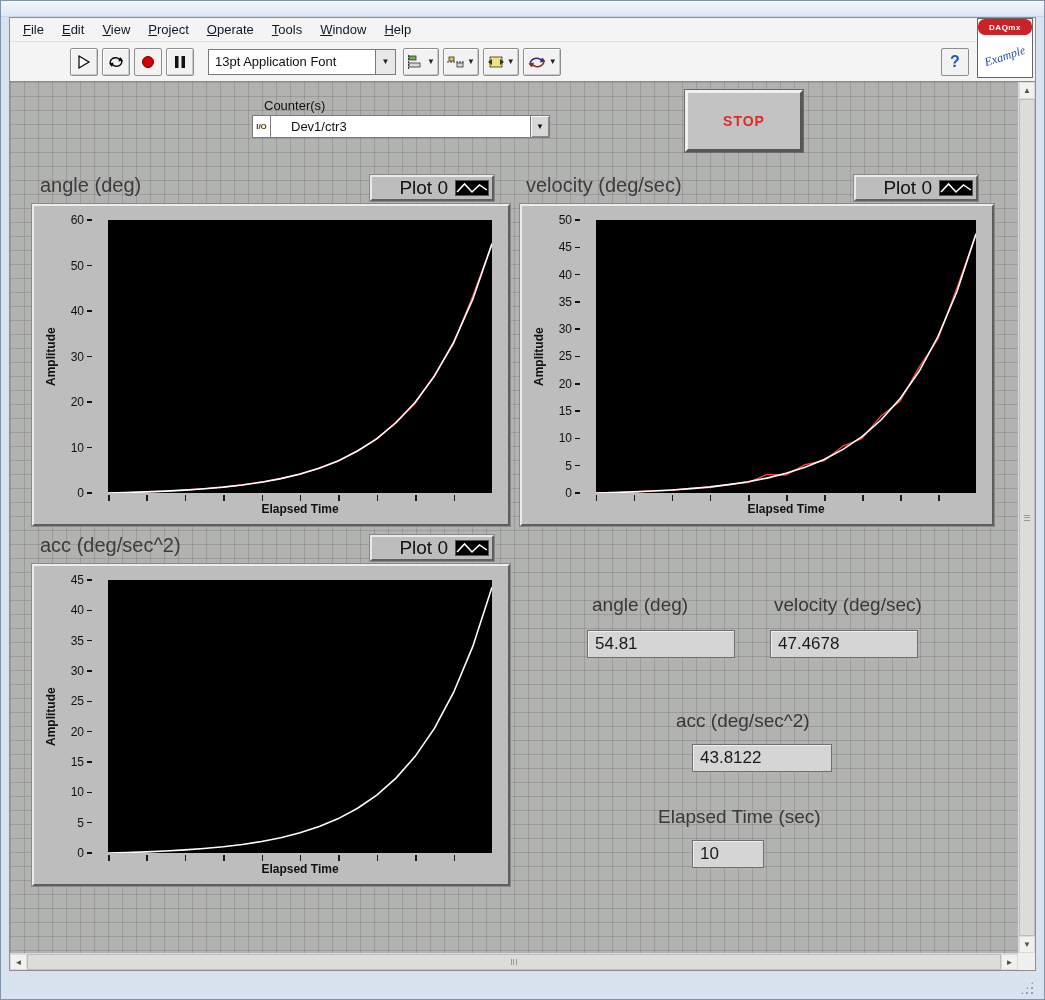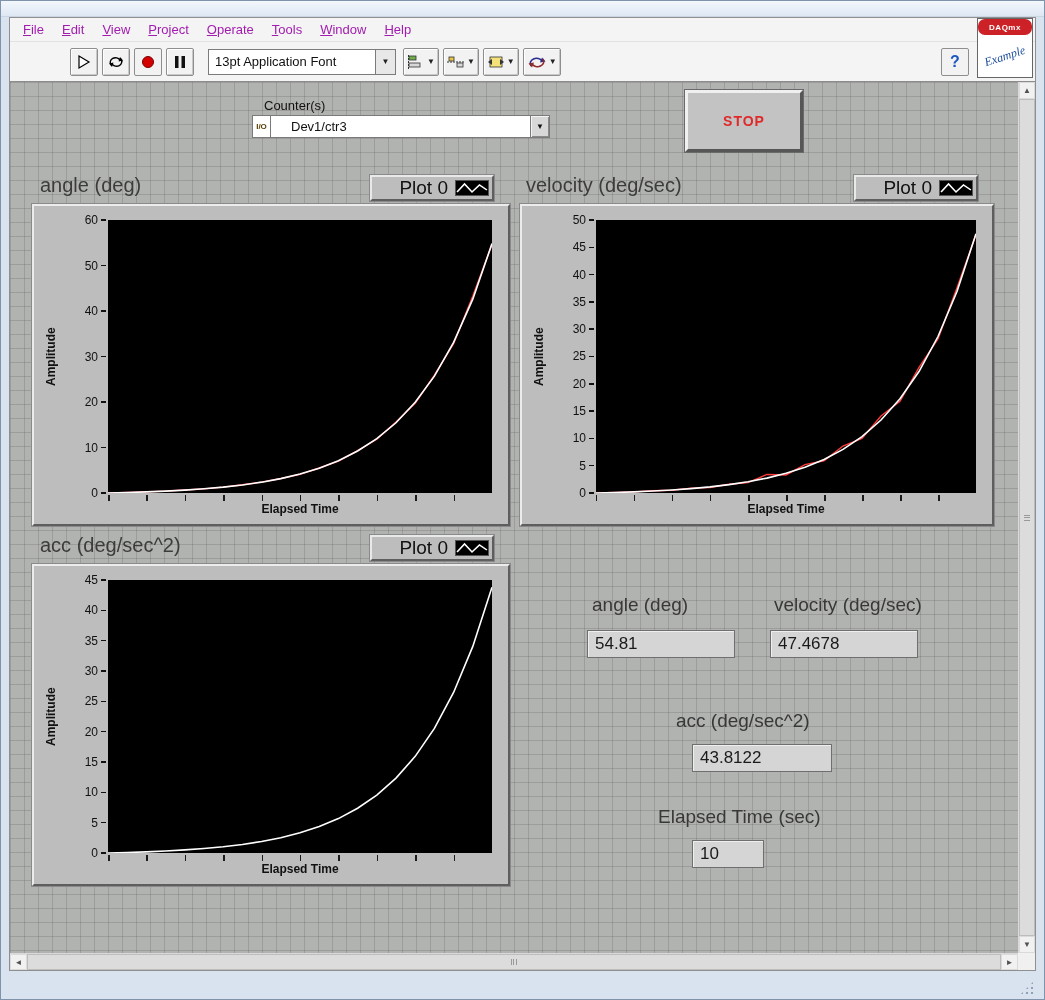--- a/index.html
+++ b/index.html
@@ -2,21 +2,21 @@
 <html><head>
 <meta charset="utf-8">
 <style>
   * { box-sizing: border-box; margin: 0; padding: 0; }
   html,body { width:1045px; height:1000px; font-family:"Liberation Sans", sans-serif; }
   .window{ width:1045px; height:1000px; background:#d9e3ef; border:1px solid #7f93aa; display:flex; flex-direction:column; }
   .titlebar{ height:16px; background:linear-gradient(#f3f7fc,#dde7f3); border-bottom:1px solid #c9d5e4; }
   .app-inner{ margin:0 8px; border:1px solid #8f8f8f; background:#f6f6f6; display:flex; flex-direction:column; flex:0 0 auto; position:relative; }
   
   .menubar{ height:24px; background:#f4f4f4; display:flex; align-items:center; padding-left:4px; border-bottom:1px solid #e2e2e2; }
-  .menu-item{ padding:3px 9px; font-size:13px; color:#a21caf; cursor:default; }
+  .menu-item{ padding:3px 9px; font-size:13px; color:#0f172a; cursor:default; }
   
   .toolbar{ height:40px; background:#f4f4f4; display:flex; align-items:center; gap:4px; padding-left:60px; border-bottom:1px solid #8c8c8c; position:relative; }
   .tbtn{ height:28px; min-width:28px; background:#f2f2f2; border:1px solid #8e8e8e; border-radius:2px; display:flex; align-items:center; justify-content:center; padding:0 3px; }
   .tbtn.raised{ box-shadow: inset 1px 1px 0 #ffffff, inset -1px -1px 0 #c8c8c8; }
   .font-combo{ height:26px; display:flex; align-items:stretch; margin:0 3px 0 10px; }
   .font-combo .field{ width:168px; background:#ffffff; border:1px solid #7b7b7b; font-size:13px; display:flex; align-items:center; padding-left:6px; color:#111; }
   .font-combo .drop{ width:20px; background:#e8e8e8; border:1px solid #7b7b7b; border-left:none; display:flex; align-items:center; justify-content:center; font-size:8px; color:#222; }
   .drop-glyph{ font-size:8px; color:#222; margin-left:2px; }
   .help-btn{ position:absolute; right:66px; top:6px; width:28px; height:28px; background:#f2f2f2; border:1px solid #8e8e8e; border-radius:2px; color:#1a57c2; font-weight:bold; font-size:16px; display:flex; align-items:center; justify-content:center; }
   .logo{ position:absolute; right:2px; top:-24px; width:56px; height:60px; border:1px solid #666; background:#fff; display:flex; flex-direction:column; overflow:hidden; }
@@ -54,21 +54,21 @@
   .io-drop{ width:19px; background:#d8d8d8; border:1px solid #7a7a7a; border-left:none; box-shadow: inset 1px 1px 0 #f4f4f4, inset -1px -1px 0 #8a8a8a; display:flex; align-items:center; justify-content:center; font-size:8px; color:#111; }
   .stop-btn{ position:absolute; background:#c3c3c3; border:3px solid; border-color:#f0f0f0 #565656 #565656 #f0f0f0; outline:1px solid #6a6a6a; display:flex; align-items:center; justify-content:center; color:#e02929; font-weight:bold; font-size:14px; letter-spacing:1px; }
   .chart-title{ position:absolute; font-size:20px; color:#3c3c3c; }
   .plot-legend{ position:absolute; height:26px; width:124px; background:#bdbdbd; border:2px solid; border-color:#e9e9e9 #5e5e5e #5e5e5e #e9e9e9; outline:1px solid #8a8a8a; display:flex; align-items:center; justify-content:flex-end; gap:7px; padding:0 3px; }
   .legend-label{ font-size:19px; color:#111; }
   .legend-swatch{ width:34px; height:16px; background:#000; border:1px solid #555; display:block; }
   .legend-swatch svg{ width:100%; height:100%; display:block; }
   .chart{ position:absolute; background:#bdbdbd; border:2px solid; border-color:#ececec #5e5e5e #5e5e5e #ececec; outline:1px solid #8a8a8a; display:flex; flex-direction:column; padding:14px 16px 4px 8px; }
   .chart-main{ flex:1; display:flex; }
   .ylabel{ width:18px; display:flex; align-items:center; justify-content:center; writing-mode:vertical-rl; transform:rotate(180deg); font-size:12px; font-weight:bold; color:#111; }
-  .yticks{ width:48px; display:flex; flex-direction:column; justify-content:space-between; padding-right:2px; }
+  .yticks{ width:48px; display:flex; flex-direction:column; justify-content:space-between; padding-right:16px; }
   .ytick{ height:0; display:flex; align-items:center; justify-content:flex-end; gap:3px; font-size:12px; color:#111; }
   .ytick i{ width:5px; height:1.5px; background:#111; }
   .plot{ flex:1; background:#000; position:relative; }
   .plot svg{ position:absolute; inset:0; width:100%; height:100%; }
   .xticks{ height:6px; margin:2px 0 1px 66px; background:repeating-linear-gradient(90deg,#1a1a1a 0 1.5px,transparent 1.5px 10%); }
   .xlabel{ margin-left:66px; text-align:center; font-size:12px; font-weight:bold; color:#111; height:18px; }
   .num-label{ position:absolute; font-size:19px; color:#383838; }
   .num-box{ position:absolute; height:28px; background:#d5d5d5; border:1px solid #6f6f6f; box-shadow: inset 1px 1px 0 #efefef; display:flex; align-items:center; padding-left:7px; font-size:17px; color:#1a1a1a; }
 </style>
 </head>

